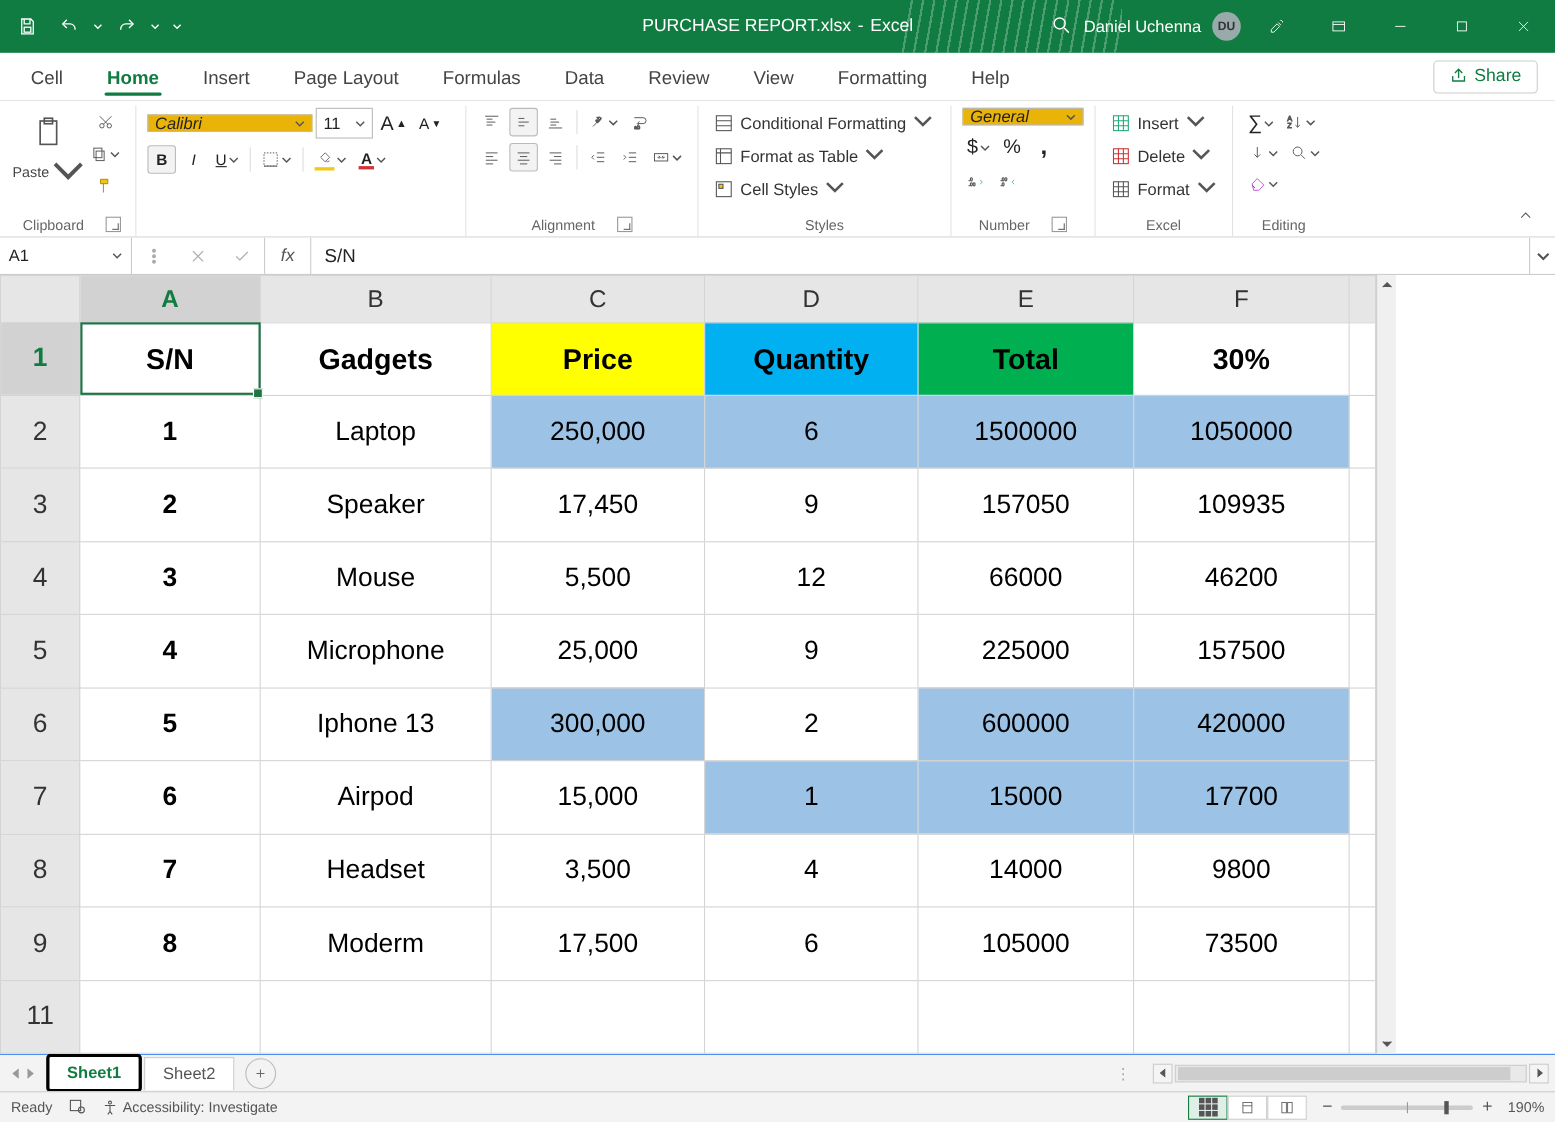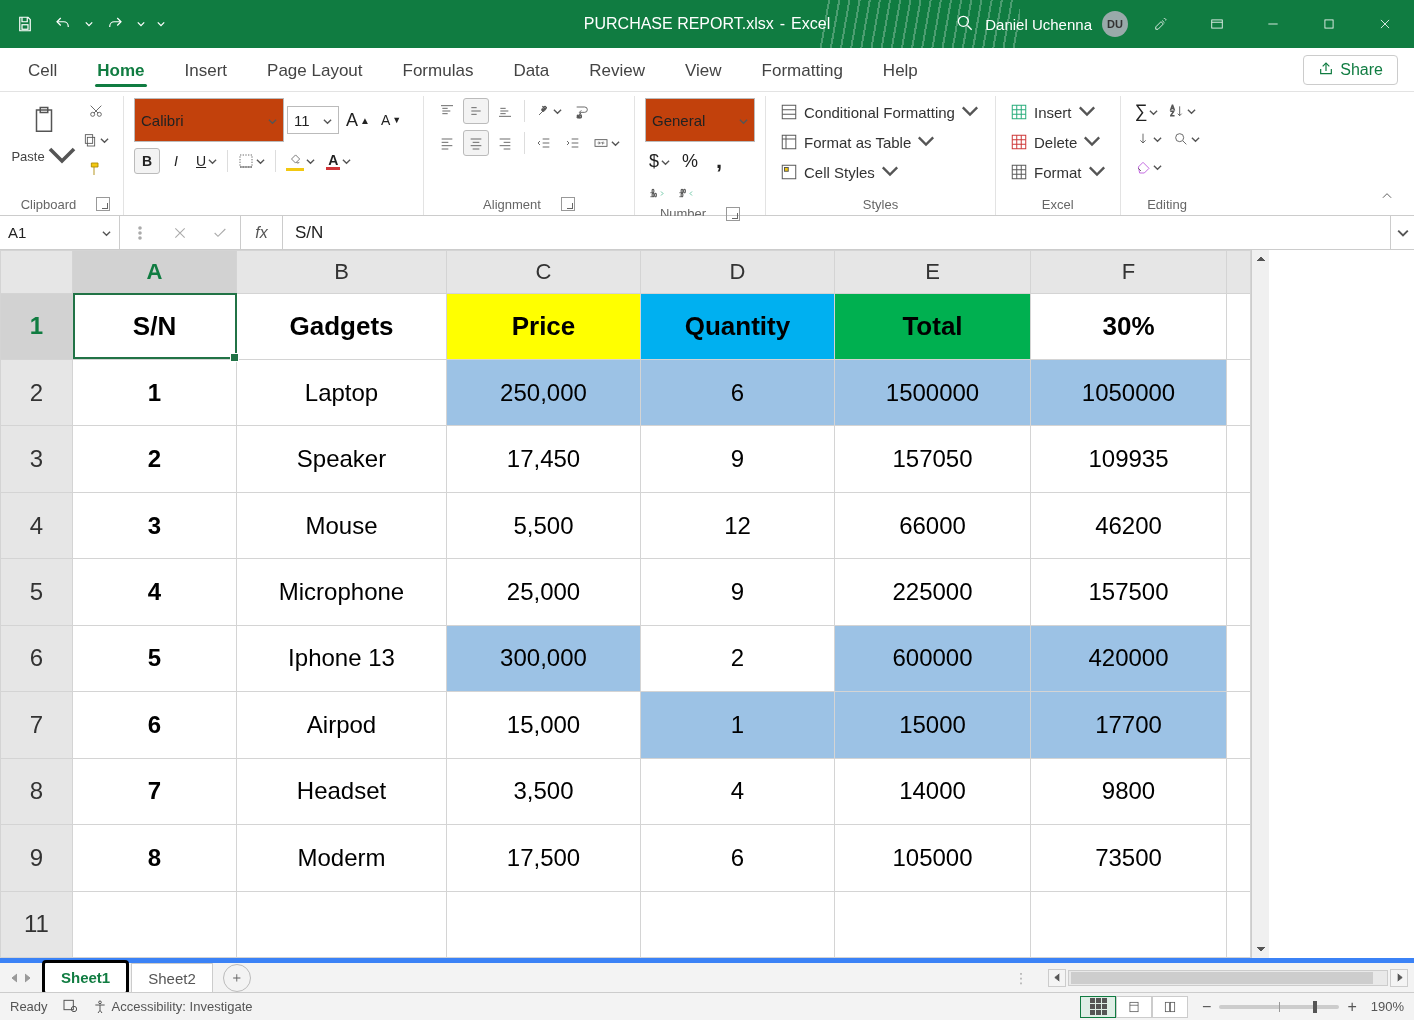--- a/index.html
+++ b/index.html
@@ -72,21 +72,21 @@
   }
   .group-body{flex:1; display:flex; align-items:flex-start; gap:8px;}
   .group-label{height:22px;font-size:13px;color:#666;text-align:center;display:flex;align-items:center;justify-content:center;gap:20px;}
   .dlg-launcher{width:14px;height:14px;border:1px solid #999;position:relative;display:inline-block;}
   .dlg-launcher::after{content:"";position:absolute;right:1px;bottom:1px;width:5px;height:5px;border-right:1px solid #666;border-bottom:1px solid #666;}
   .vstack{display:flex;flex-direction:column;gap:3px;}
   .hstack{display:flex;align-items:center;gap:3px;}
   .rb-btn{min-width:26px;height:26px;display:flex;align-items:center;justify-content:center;border:1px solid transparent;border-radius:3px;cursor:pointer;padding:0 3px;gap:2px;font-size:14px;}
   .rb-btn.boxed{border:1px solid #bbb;background:#f3f3f3;}
   .rb-btn svg{width:16px;height:16px;stroke:#555;fill:none;stroke-width:1.3;}
-  .font-combo{width:150px;height:44px;border:1px solid #bbb;background:#c2410c;display:flex;align-items:center;padding:0 6px;font-size:15px;justify-content:space-between;}
+  .font-combo{width:150px;height:16px;border:1px solid #bbb;background:#eab308;display:flex;align-items:center;padding:0 6px;font-size:15px;justify-content:space-between;font-style:italic;}
   .size-combo{width:52px;height:28px;border:1px solid #bbb;background:#fff;display:flex;align-items:center;padding:0 6px;font-size:15px;justify-content:space-between;}
   .dd-caret svg{width:9px;height:9px;stroke:#555;fill:none;stroke-width:1.5;}
   .big-btn{display:flex;flex-direction:column;align-items:center;justify-content:center;width:52px;gap:2px;cursor:pointer;padding-top:4px;}
   .big-btn .ic{width:36px;height:36px;display:flex;align-items:center;justify-content:center;}
   .big-btn svg{width:30px;height:30px;stroke:#555;fill:none;stroke-width:1.2;}
   .big-btn .lbl{font-size:13px;color:#444;display:flex;align-items:center;gap:2px;justify-content:flex-end;}
   .styles-item{display:flex;align-items:center;gap:6px;height:28px;padding:0 4px;cursor:pointer;font-size:15px;color:#333;}
   .styles-item svg{width:18px;height:18px;stroke:#555;fill:none;stroke-width:1.3;}
   .collapse-ribbon{align-self:flex-end;margin:0 6px 6px auto;width:26px;height:26px;display:flex;align-items:center;justify-content:center;cursor:pointer;}
   .collapse-ribbon svg{width:14px;height:14px;stroke:#555;fill:none;stroke-width:1.6;}
@@ -122,21 +122,21 @@
   .greenh{background:var(--green-header)!important;color:#000;}
   .active-cell{outline:2px solid var(--select-border);outline-offset:-2px;position:relative;}
   .active-cell::after{content:"";position:absolute;right:-3px;bottom:-3px;width:7px;height:7px;background:var(--select-border);border:1px solid #fff;}
   .vscroll{width:18px;background:#f0f0f0;border-left:1px solid #ccc;display:flex;flex-direction:column;align-items:center;}
   .vscroll .arrow{height:18px;width:100%;display:flex;align-items:center;justify-content:center;}
   .vscroll .arrow svg{width:10px;height:10px;stroke:#555;fill:#555;stroke-width:1;}
   .vscroll .track{flex:1;position:relative;}
   .vscroll .thumb{position:absolute;top:0;left:2px;right:2px;height:40%;background:#cdcdcd;border-radius:2px;}
 
   
-  .tabs-row{height:34px;border-top:5px solid #3b82f6;display:flex;align-items:center;background:#f3f3f3;}
+  .tabs-row{height:34px;border-top:1px solid #3b82f6;display:flex;align-items:center;background:#f3f3f3;}
   .tab-nav{display:flex;align-items:center;gap:2px;padding:0 10px;color:#aaa;}
   .tab-nav svg{width:10px;height:10px;stroke:#999;fill:#999;}
   .sheet-tab{padding:6px 16px;background:#fff;border:1px solid #ccc;border-bottom:none;font-size:15px;color:#555;cursor:pointer;margin-right:2px;}
   .sheet-tab.active{color:var(--excel-green);font-weight:700;border:3px solid #000;border-radius:4px;}
   .new-sheet{width:28px;height:28px;border:1px solid #bbb;border-radius:50%;display:flex;align-items:center;justify-content:center;margin-left:8px;cursor:pointer;color:#666;}
   .tabs-spacer{flex:1;}
   .hscroll-region{display:flex;align-items:center;gap:2px;padding:0 6px;}
   .hscroll-track{width:320px;height:16px;background:#e9e9e9;border:1px solid #ccc;position:relative;}
   .hscroll-thumb{position:absolute;left:2px;top:1px;bottom:1px;width:95%;background:#cdcdcd;}
   .hscroll-arrow{width:18px;height:18px;border:1px solid #ccc;display:flex;align-items:center;justify-content:center;background:#f4f4f4;}
@@ -447,65 +447,20 @@
               <path d="M9 10l2 2-2 2M15 10l-2 2 2 2"></path>
             </svg>
             <span class="dd-caret"><svg viewBox="0 0 10 10">
                 <path d="M1 3l4 4 4-4"></path>
               </svg></span>
           </div>
       </div>
     </div>
     <div class="group-label">
         <span>Alignment</span>
-        <span class="dlg-launcher"></span>
-      </div>
-  </div>
-
-  <div class="group">
-    <div class="group-body vstack" style="gap:6px;">
-      <div class="font-combo" style="width:110px;">
-          <span>General</span>
-          <span class="dd-caret"><svg viewBox="0 0 10 10">
-              <path d="M1 3l4 4 4-4"></path>
-            </svg></span>
-        </div>
-      <div class="hstack">
-        <div class="rb-btn" style="font-size:18px;">
-            <span>$</span>
-            <span class="dd-caret"><svg viewBox="0 0 10 10">
-                <path d="M1 3l4 4 4-4"></path>
-              </svg></span>
-          </div>
-        <div class="rb-btn" style="font-size:18px;">
-            <span>%</span>
-          </div>
-        <div class="rb-btn" style="font-size:22px;font-weight:700;">
-            <span>,</span>
-          </div>
-      </div>
-      <div class="hstack">
-        <div class="rb-btn">
-            <svg viewBox="0 0 32 18">
-              <text x="1" y="8" font-size="9">.0</text>
-              <text x="1" y="17" font-size="9">.00</text>
-              <path d="M22 6l4 4-4 4" stroke="#2a7"></path>
-            </svg>
-          </div>
-        <div class="rb-btn">
-            <svg viewBox="0 0 32 18">
-              <text x="1" y="8" font-size="9">.00</text>
-              <text x="1" y="17" font-size="9">.0</text>
-              <path d="M26 6l-4 4 4 4" stroke="#2a7"></path>
-            </svg>
-          </div>
-      </div>
-    </div>
-    <div class="group-label">
-        <span>Number</span>
         <span class="dlg-launcher"></span>
       </div>
   </div>
 
   <div class="group" style="min-width:230px;">
     <div class="group-body vstack" style="gap:2px;">
       <div class="styles-item">
           <svg viewBox="0 0 24 24">
             <rect x="3" y="3" width="18" height="18"></rect>
             <path d="M3 9h18M3 15h18"></path>
@@ -531,20 +486,65 @@
             <rect x="6" y="6" width="5" height="5" fill="#f2c811"></rect>
           </svg>
           <span>Cell Styles</span>
           <span class="dd-caret"><svg viewBox="0 0 10 10">
               <path d="M1 3l4 4 4-4"></path>
             </svg></span>
         </div>
     </div>
     <div class="group-label">
         <span>Styles</span>
+      </div>
+  </div>
+
+  <div class="group">
+    <div class="group-body vstack" style="gap:6px;">
+      <div class="font-combo" style="width:110px;">
+          <span>General</span>
+          <span class="dd-caret"><svg viewBox="0 0 10 10">
+              <path d="M1 3l4 4 4-4"></path>
+            </svg></span>
+        </div>
+      <div class="hstack">
+        <div class="rb-btn" style="font-size:18px;">
+            <span>$</span>
+            <span class="dd-caret"><svg viewBox="0 0 10 10">
+                <path d="M1 3l4 4 4-4"></path>
+              </svg></span>
+          </div>
+        <div class="rb-btn" style="font-size:18px;">
+            <span>%</span>
+          </div>
+        <div class="rb-btn" style="font-size:22px;font-weight:700;">
+            <span>,</span>
+          </div>
+      </div>
+      <div class="hstack">
+        <div class="rb-btn">
+            <svg viewBox="0 0 32 18">
+              <text x="1" y="8" font-size="9">.0</text>
+              <text x="1" y="17" font-size="9">.00</text>
+              <path d="M22 6l4 4-4 4" stroke="#2a7"></path>
+            </svg>
+          </div>
+        <div class="rb-btn">
+            <svg viewBox="0 0 32 18">
+              <text x="1" y="8" font-size="9">.00</text>
+              <text x="1" y="17" font-size="9">.0</text>
+              <path d="M26 6l-4 4 4 4" stroke="#2a7"></path>
+            </svg>
+          </div>
+      </div>
+    </div>
+    <div class="group-label">
+        <span>Number</span>
+        <span class="dlg-launcher"></span>
       </div>
   </div>
 
   <div class="group">
     <div class="group-body vstack" style="gap:2px;">
       <div class="styles-item">
           <svg viewBox="0 0 24 24">
             <rect x="3" y="3" width="18" height="18" stroke="#2a7"></rect>
             <path d="M3 9h18M3 15h18M9 3v18M15 3v18" stroke="#2a7"></path>
           </svg>

